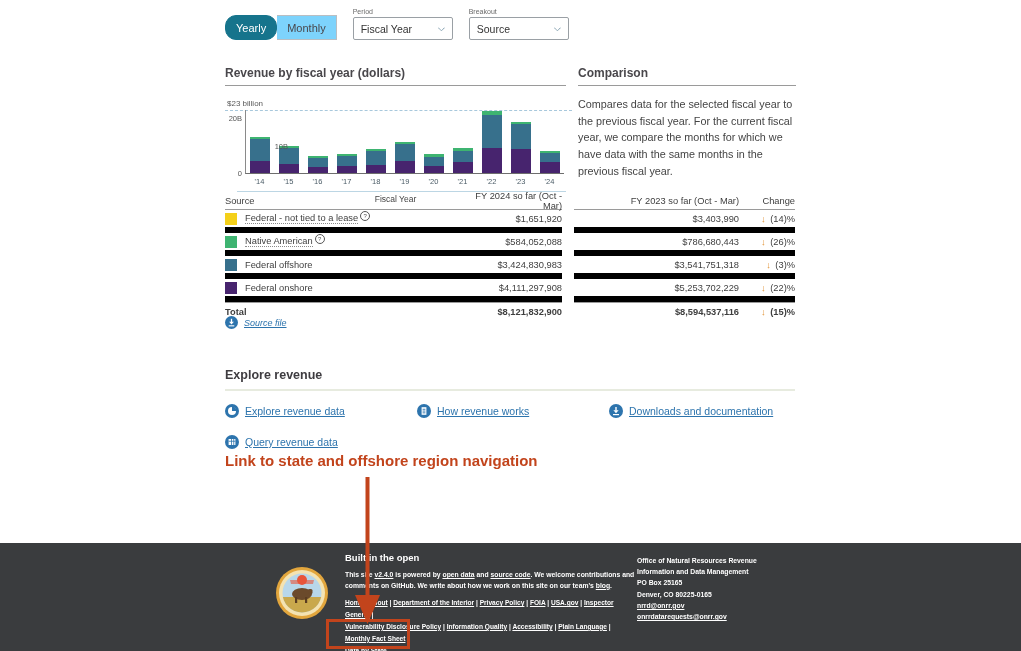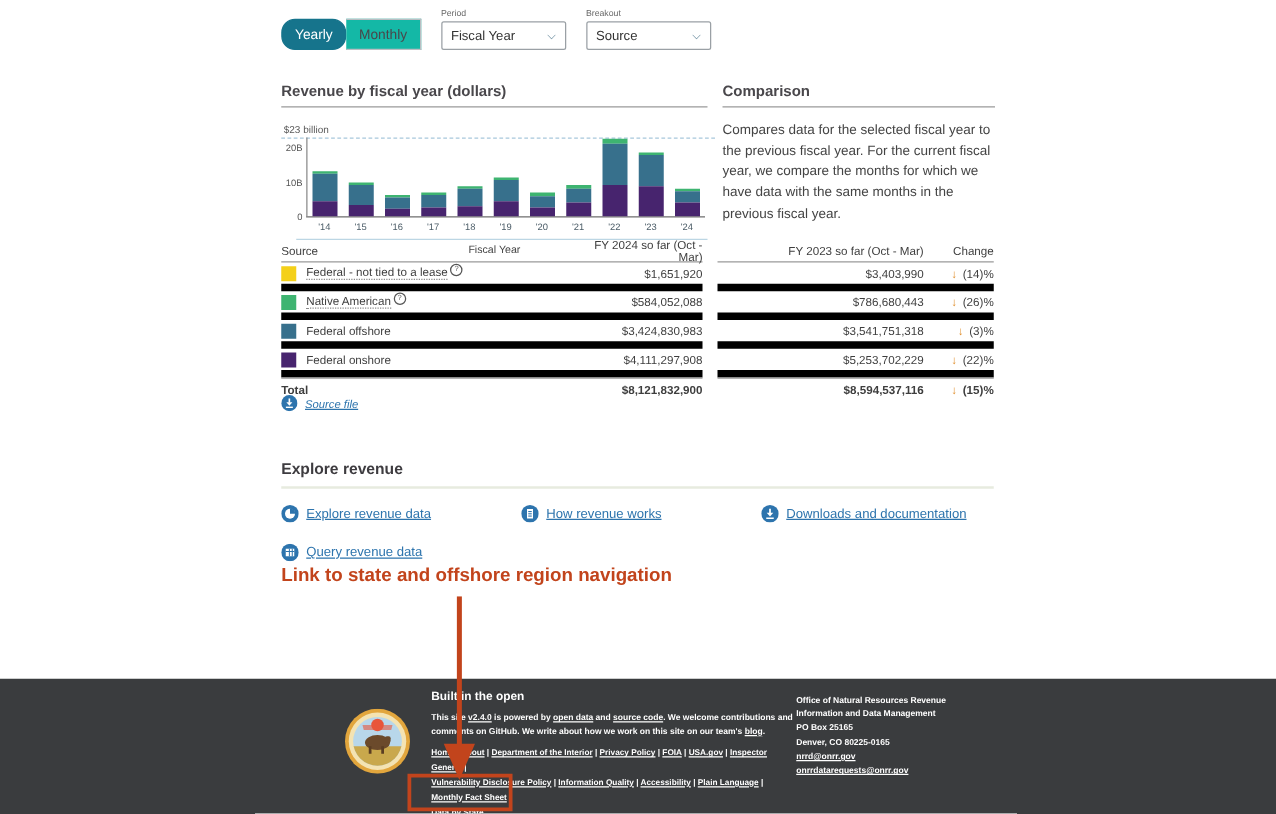--- a/index.html
+++ b/index.html
@@ -4,21 +4,21 @@
 <style>
   html,body{margin:0;padding:0;background:#fff;}
   #app{position:relative;width:1021px;height:651px;background:#fff;overflow:hidden;
        font-family:"Liberation Sans",sans-serif;color:#3e3e3e;}
 
   
   .controls{position:absolute;left:225px;top:8px;display:flex;align-items:flex-end;gap:16px;}
   .toggle{display:flex;}
   .tbtn{height:23px;padding:0 10px;font-size:11px;display:flex;align-items:center;border:1px solid #b9bec2;cursor:pointer;}
   .tbtn.on{background:#16748c;border-color:#16748c;color:#fff;border-radius:11px;}
-  .tbtn.off{background:#14b8a6;color:#49474b;border-left:none;}
+  .tbtn.off{background:#7dd3fc;color:#49474b;border-left:none;}
   .field{display:flex;flex-direction:column;}
   .flabel{font-size:7px;color:#6a6a6a;margin-bottom:2px;}
   .select{width:84px;height:21px;border:1px solid #9aa0a5;border-radius:2px;font-size:10.5px;color:#333;
           display:flex;align-items:center;justify-content:space-between;padding:0 7px;background:#fff;cursor:pointer;}
   .chev{color:#567d92;font-size:9px;}
 
   
   .panel-head{font-size:12px;font-weight:bold;color:#49474b;padding-bottom:5px;border-bottom:1px solid #9a9a9a;}
   .leftcol{position:absolute;left:225px;top:66px;width:341px;}
   .rightcol{position:absolute;left:578px;top:66px;width:218px;}
@@ -167,21 +167,21 @@
             <div style="height: 2.7px; background: rgb(62, 180, 113);"></div>
           </div>
           <div class="bar">
             <div style="height: 11.2px; background: rgb(71, 36, 110);"></div>
             <div style="height: 9.3px; background: rgb(55, 112, 140);"></div>
             <div style="height: 1.6px; background: rgb(62, 180, 113);"></div>
           </div>
         </div>
       <div id="yticks">
           <div class="ytick" style="top: 16.2px;">20B</div>
-          <div class="ytick" style="top: 43.6px;">10B</div>
+          <div class="ytick" style="top: 43.6px; margin-left: 46px;">10B</div>
           <div class="ytick" style="top: 71px;">0</div>
         </div>
       <div class="xlabels" id="xlabels">
           <div>'14</div>
           <div>'15</div>
           <div>'16</div>
           <div>'17</div>
           <div>'18</div>
           <div>'19</div>
           <div>'20</div>

